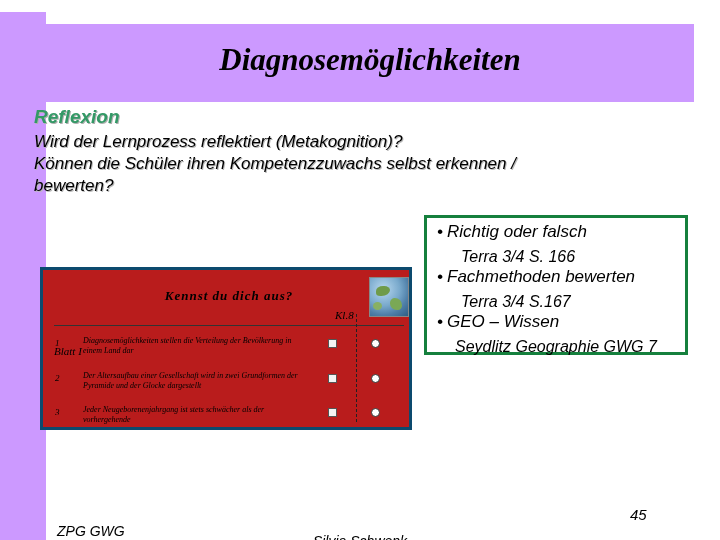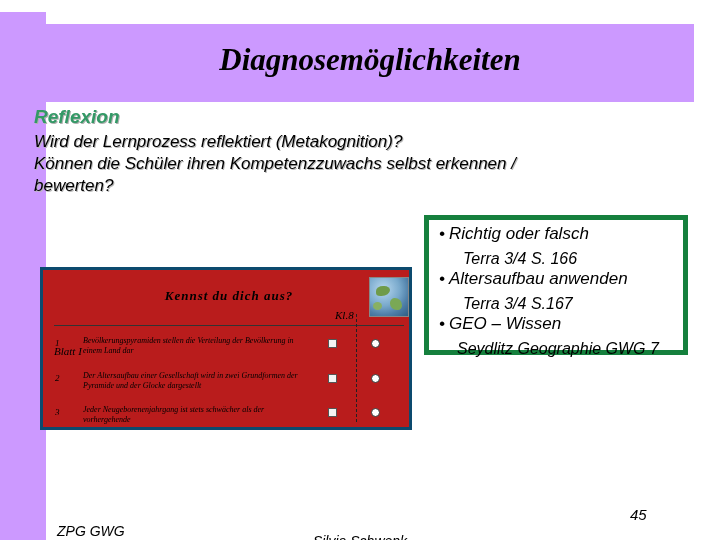--- a/index.html
+++ b/index.html
@@ -72,21 +72,21 @@
     font-family: "Liberation Sans", sans-serif;
     text-shadow: 1px 1px 0 #b9b9b9;
   }
   
   .right-box {
     position: absolute;
     left: 424px;
     top: 203px;
     width: 264px;
     height: 140px;
-    border: 5px solid #15803d;
+    border: 3px solid #15803d;
     background: #ffffff;
     box-sizing: border-box;
   }
   .bullet-line {
     position: absolute;
     left: 10px;
     font-size: 17px;
     color: #000000;
     white-space: nowrap;
   }
@@ -266,21 +266,21 @@
     <div>bewerten?</div>
   </div>
 
   <div class="right-box">
     <div class="bullet-line" style="top:4px;">
       <span class="bullet-dot">•</span><span>Richtig oder falsch</span>
     </div>
     <div class="sub-line" style="left:34px; top:30px;">Terra 3/4 S. 166</div>
 
     <div class="bullet-line" style="top:49px;">
-      <span class="bullet-dot">•</span><span>Altersaufbau anwenden</span>
+      <span class="bullet-dot">•</span><span>Fachmethoden bewerten</span>
     </div>
     <div class="sub-line" style="left:34px; top:75px;">Terra 3/4 S.167</div>
 
     <div class="bullet-line" style="top:94px;">
       <span class="bullet-dot">•</span><span>GEO – Wissen</span>
     </div>
     <div class="sub-line" style="left:28px; top:120px;">Seydlitz  Geographie GWG 7</div>
   </div>
 
   <div class="sheet">
@@ -291,21 +291,21 @@
     <div class="sheet-globe">
       <div class="land1"></div>
       <div class="land2"></div>
       <div class="land3"></div>
     </div>
 
     <div class="sheet-hline"></div>
     <div class="dash-line"></div>
 
     <div class="q-num" style="left:12px; top:68px;">1</div>
-    <div class="q-text" style="top:66px;">Bevölkerungspyramiden stellen die Verteilung der Bevölkerung in einem Land dar</div>
+    <div class="q-text" style="top:66px;">Diagnosemöglichkeiten stellen die Verteilung der Bevölkerung in einem Land dar</div>
     <div class="q-box" style="left:285px; top:69px;"></div>
     <div class="q-circle" style="left:328px; top:69px;"></div>
 
     <div class="q-num" style="left:12px; top:103px;">2</div>
     <div class="q-text" style="top:101px;">Der Altersaufbau einer Gesellschaft wird in zwei Grundformen der Pyramide und der Glocke dargestellt</div>
     <div class="q-box" style="left:285px; top:104px;"></div>
     <div class="q-circle" style="left:328px; top:104px;"></div>
 
     <div class="q-num" style="left:12px; top:137px;">3</div>
     <div class="q-text" style="top:135px;">Jeder Neugeborenenjahrgang ist stets schwächer als der vorhergehende</div>

